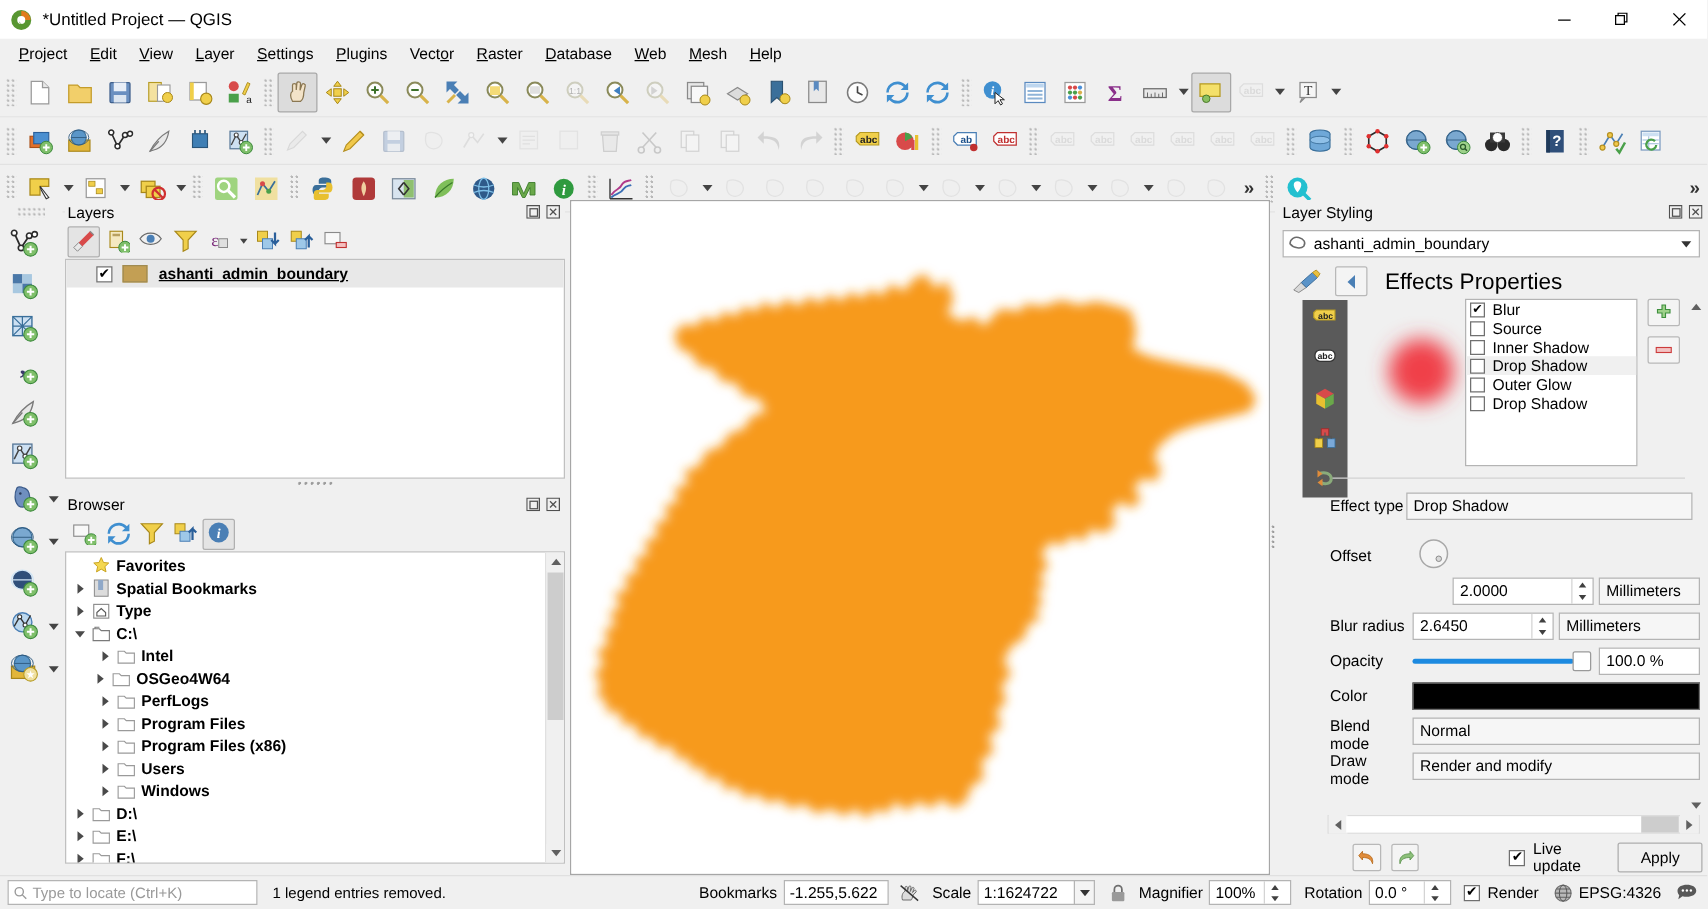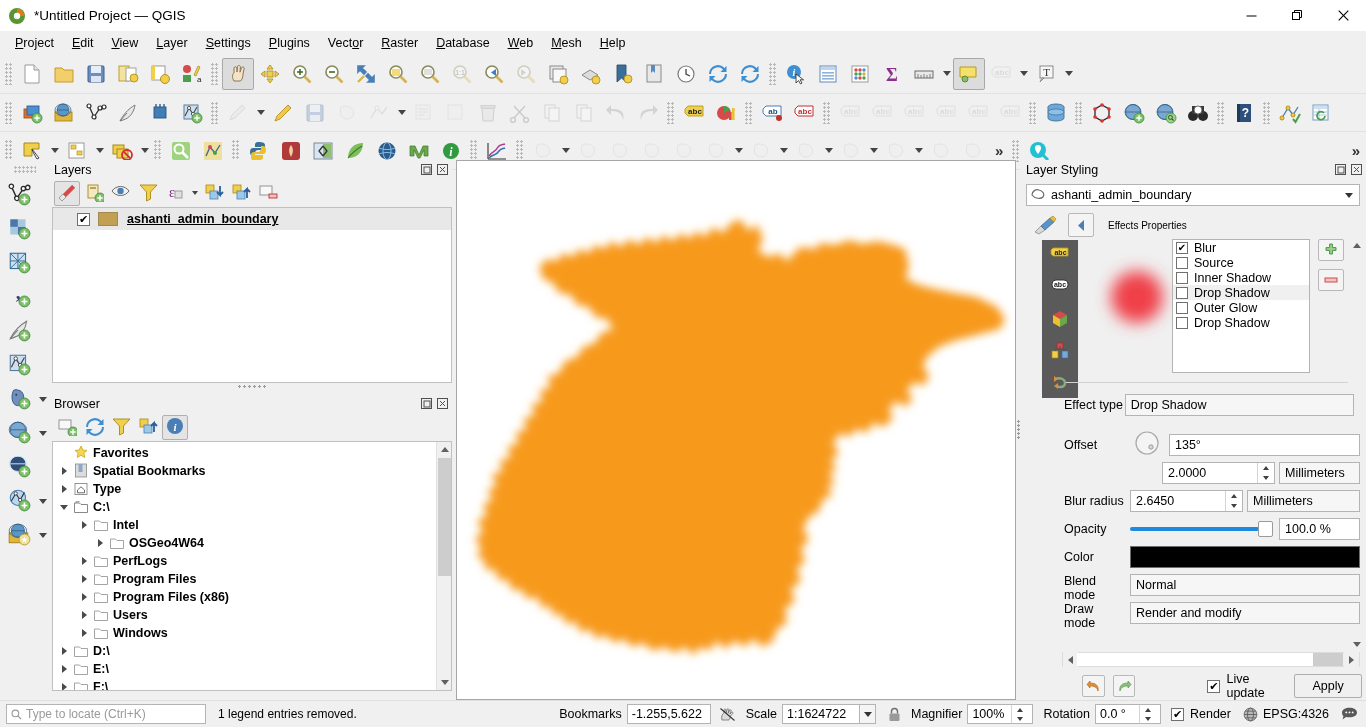--- a/index.html
+++ b/index.html
@@ -1469,21 +1469,21 @@
             </div>
             <div class="tnode" style="padding-left: 24px;">
               <div class="twist r"></div>
               <div class="ticon">
                 <svg width="16" height="16" viewBox="0 0 16 16">
                   <path d="M1.5 4 h5 l1.5 1.5 h6.5 v8 H1.5 Z" fill="#fff" stroke="#9a9a9a" stroke-width="0.9"></path>
                 </svg>
               </div>
               <div class="tlabel">Intel</div>
             </div>
-            <div class="tnode" style="padding-left: 40px;">
+            <div class="tnode" style="padding-left: 20px;">
               <div class="twist r"></div>
               <div class="ticon">
                 <svg width="16" height="16" viewBox="0 0 16 16">
                   <path d="M1.5 4 h5 l1.5 1.5 h6.5 v8 H1.5 Z" fill="#fff" stroke="#9a9a9a" stroke-width="0.9"></path>
                 </svg>
               </div>
               <div class="tlabel">OSGeo4W64</div>
             </div>
             <div class="tnode" style="padding-left: 24px;">
               <div class="twist r"></div>
@@ -1634,21 +1634,21 @@
             <path d="M2 17 L8 11 L12 15 L6 19 Z" fill="#d9d9d9" stroke="#8a8a8a" stroke-width="0.8"></path>
             <path d="M8 11 L17 3 L21 7 L12 15 Z" fill="#5a93c8" stroke="#3e6f9c" stroke-width="0.8"></path>
             <path d="M17 3 L20 1 L23 4 L21 7 Z" fill="#e8c040" stroke="#b5932a" stroke-width="0.8"></path>
           </svg>
         </span>
         <span class="iconbtn" style="width:26px;height:24px; margin-left:6px;">
           <svg width="13" height="13" viewBox="0 0 13 13">
               <path d="M9 1 L3 6.5 L9 12 Z" fill="#4a7fb5"></path>
             </svg>
         </span>
-        <span style="margin-left:14px; font-size:10px;">Effects Properties</span>
+        <span style="margin-left:14px; font-size:18px;">Effects Properties</span>
       </div>
 
       <div class="lsicons" style="left:22px; top:80px; height:158px;" id="ls-side-icons">
           <div class="lsicon">
             <span><svg width="20" height="20" viewBox="0 0 20 20">
                 <path d="M1 5 L3 3 h15 v8 H3 L1 9 Z" fill="#f0cf4a" stroke="#b59a22" stroke-width="0.9"></path>
                 <text x="10.5" y="10" font-size="7" font-weight="bold" fill="#222" text-anchor="middle">abc</text>
               </svg></span>
           </div>
           <div class="lsicon">
@@ -1745,21 +1745,20 @@
       </div>
 
       <div style="position:absolute; left:44px; top:270px; width:296px; display:flex; align-items:center;">
         <span class="flabel" style="width:62px;">Offset</span>
         <span style="margin-left:8px;">
           <svg width="26" height="26" viewBox="0 0 26 26">
             <circle cx="13" cy="13" r="11" fill="#f4f4f4" stroke="#a8a8a8" stroke-width="1.2"></circle>
             <circle cx="17" cy="17" r="2.2" fill="#d8d8d8" stroke="#8a8a8a" stroke-width="0.8"></circle>
           </svg>
         </span>
-        <span class="fld" style="flex:1; margin-left:9px;">135°</span>
       </div>
 
       <div style="position:absolute; left:110px; top:302px; width:230px; display:flex; align-items:center;padding-left:32px;">
         <span class="fld" style="width:113px; position:relative;">
           <span>2.0000</span>
           <span class="spin">
               <div class="up"></div>
               <div class="dn"></div>
             </span>
         </span>

